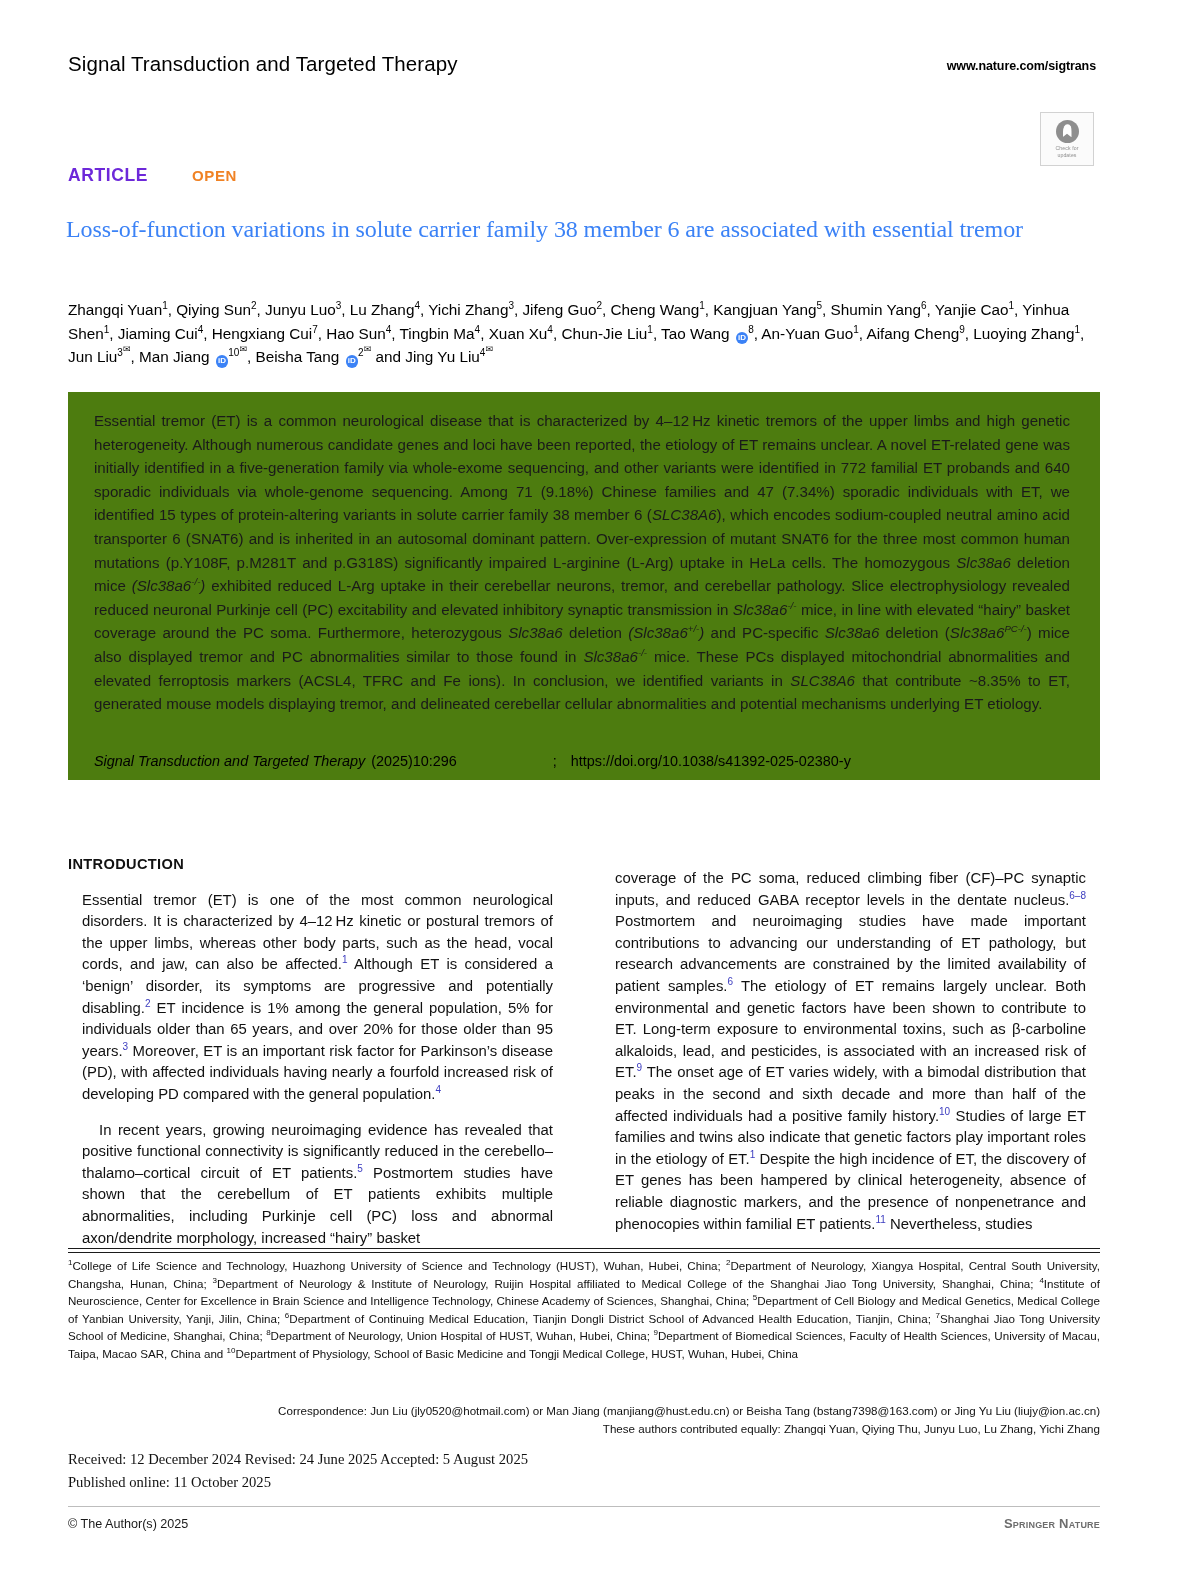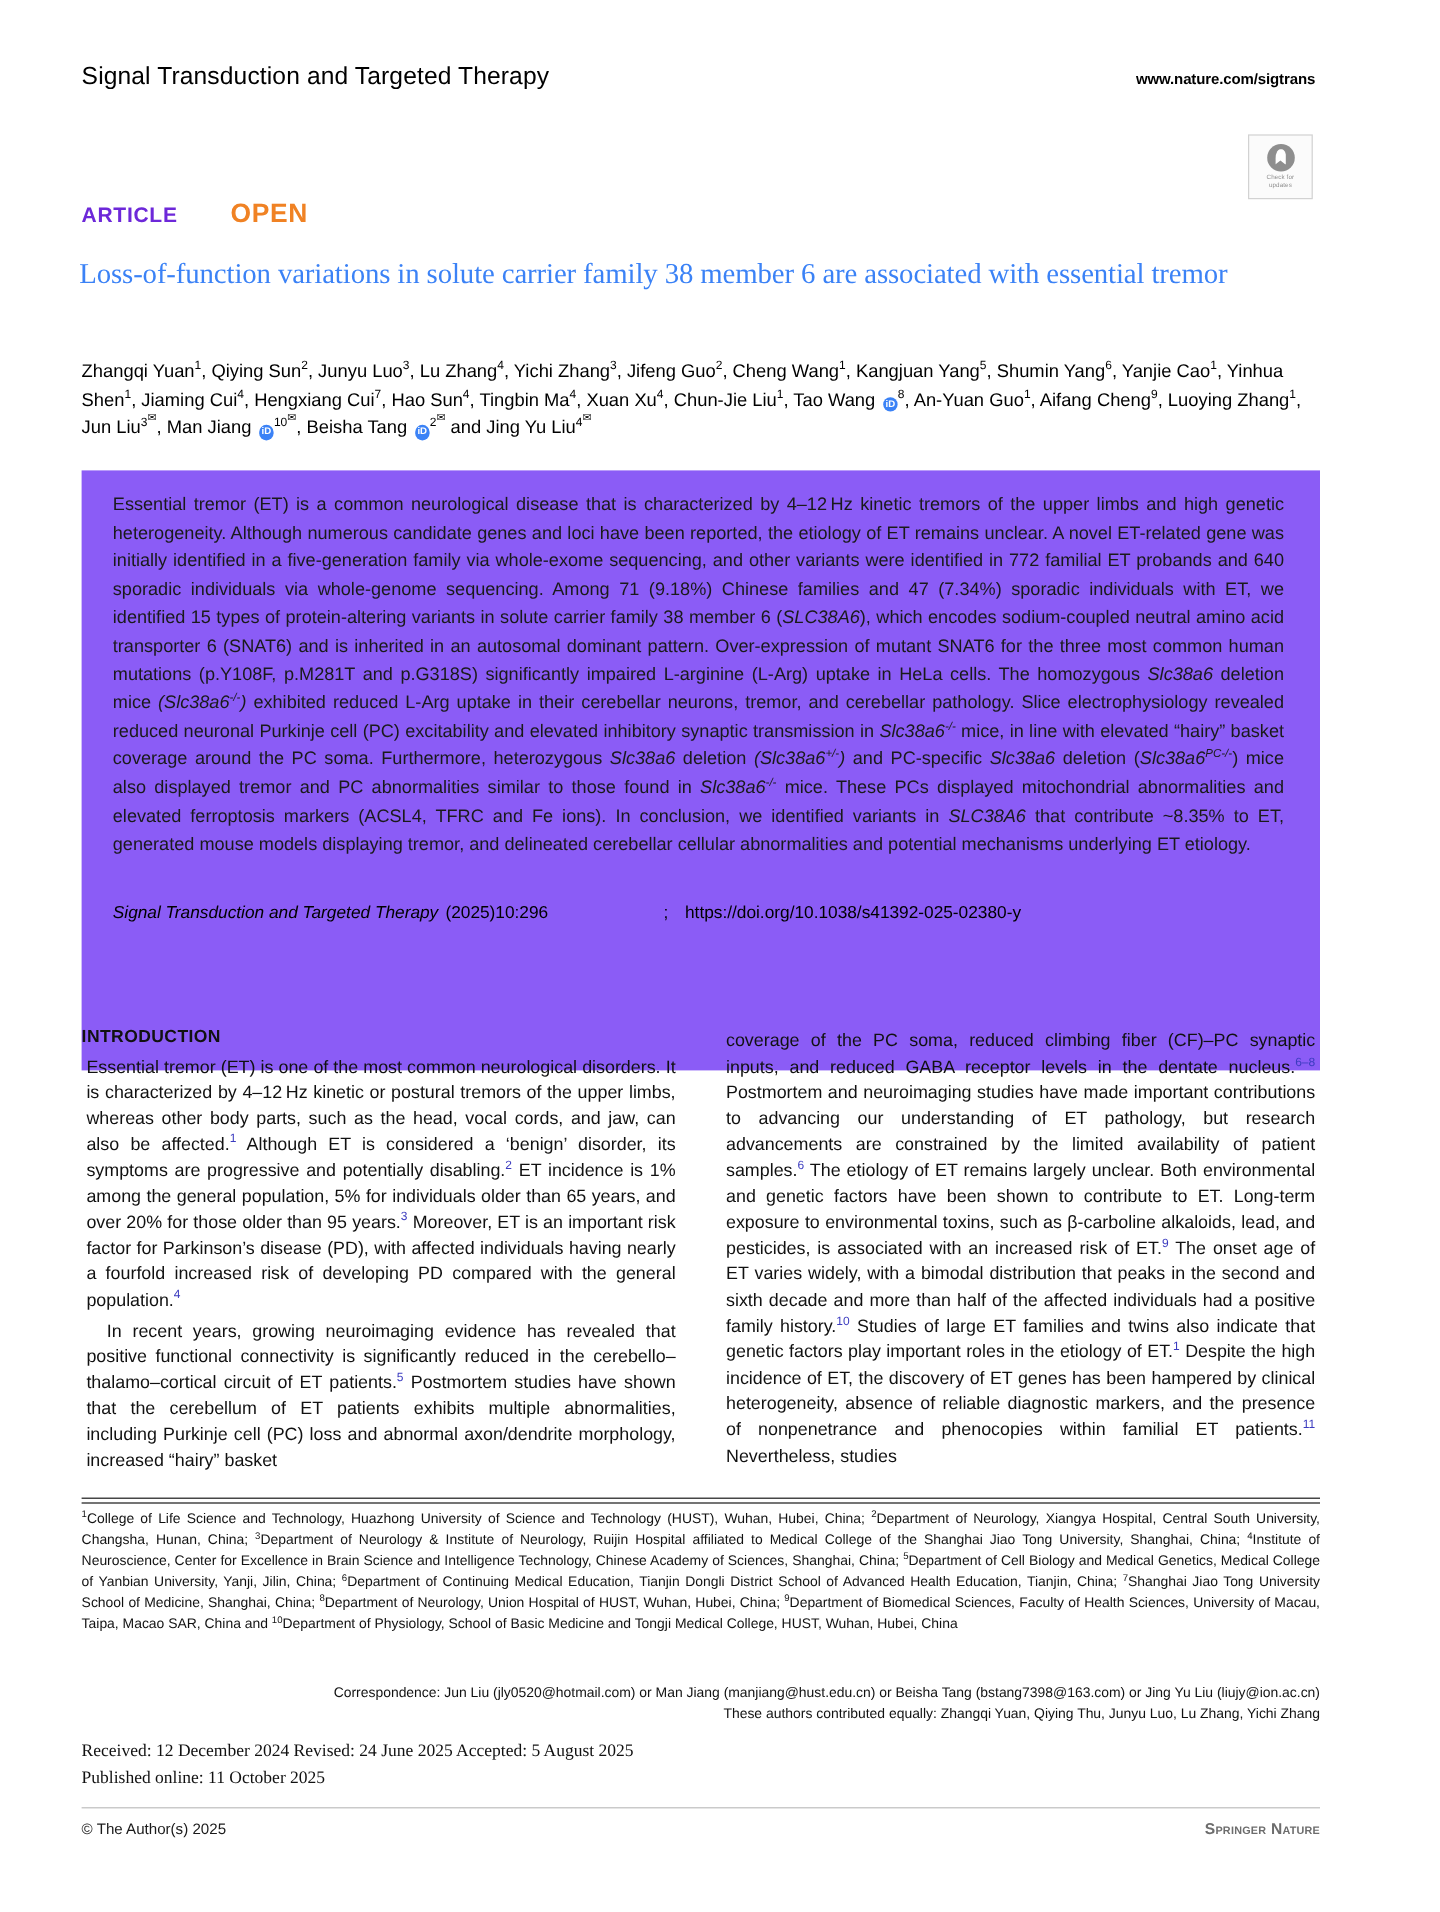--- a/index.html
+++ b/index.html
@@ -95,21 +95,21 @@
     display: flex;
     align-items: baseline;
   }
   .article-kicker {
     font-size: 17.5px;
     font-weight: bold;
     letter-spacing: 0.6px;
     color: #6d28d9;
   }
   .article-open {
-    font-size: 22px;
+    font-size: 15px;
     font-weight: bold;
     letter-spacing: 0.6px;
     color: #f08224;
     margin-left: 44px;
   }
 
   
   .title {
     position: absolute;
     left: 66px;
@@ -158,22 +158,22 @@
     vertical-align: super;
     line-height: 0;
   }
 
   
   .abstract-box {
     position: absolute;
     left: 68px;
     top: 392px;
     width: 1032px;
-    height: 500px;
-    background: #8b5cf6;
+    height: 388px;
+    background: #4d7c0f;
   }
   .abstract-text {
     position: absolute;
     left: 26px;
     top: 17px;
     width: 976px;
     font-size: 15.1px;
     line-height: 23.6px;
     text-align: justify;
     color: #1a1a1a;
@@ -221,21 +221,21 @@
     text-align: justify;
     color: #111;
   }
   .section-head {
     font-size: 14.6px;
     font-weight: bold;
     letter-spacing: 0.35px;
     margin: 0 0 1px 0;
     text-align: left;
   }
-  .col p { margin: 4px; }
+  .col p { margin: 14px; }
   .col p.indent { text-indent: 17px; }
   .col sup.ref {
     color: #3b3bbf;
     font-size: 10px;
     vertical-align: super;
     line-height: 0;
   }
 
   
   .rule-double {

